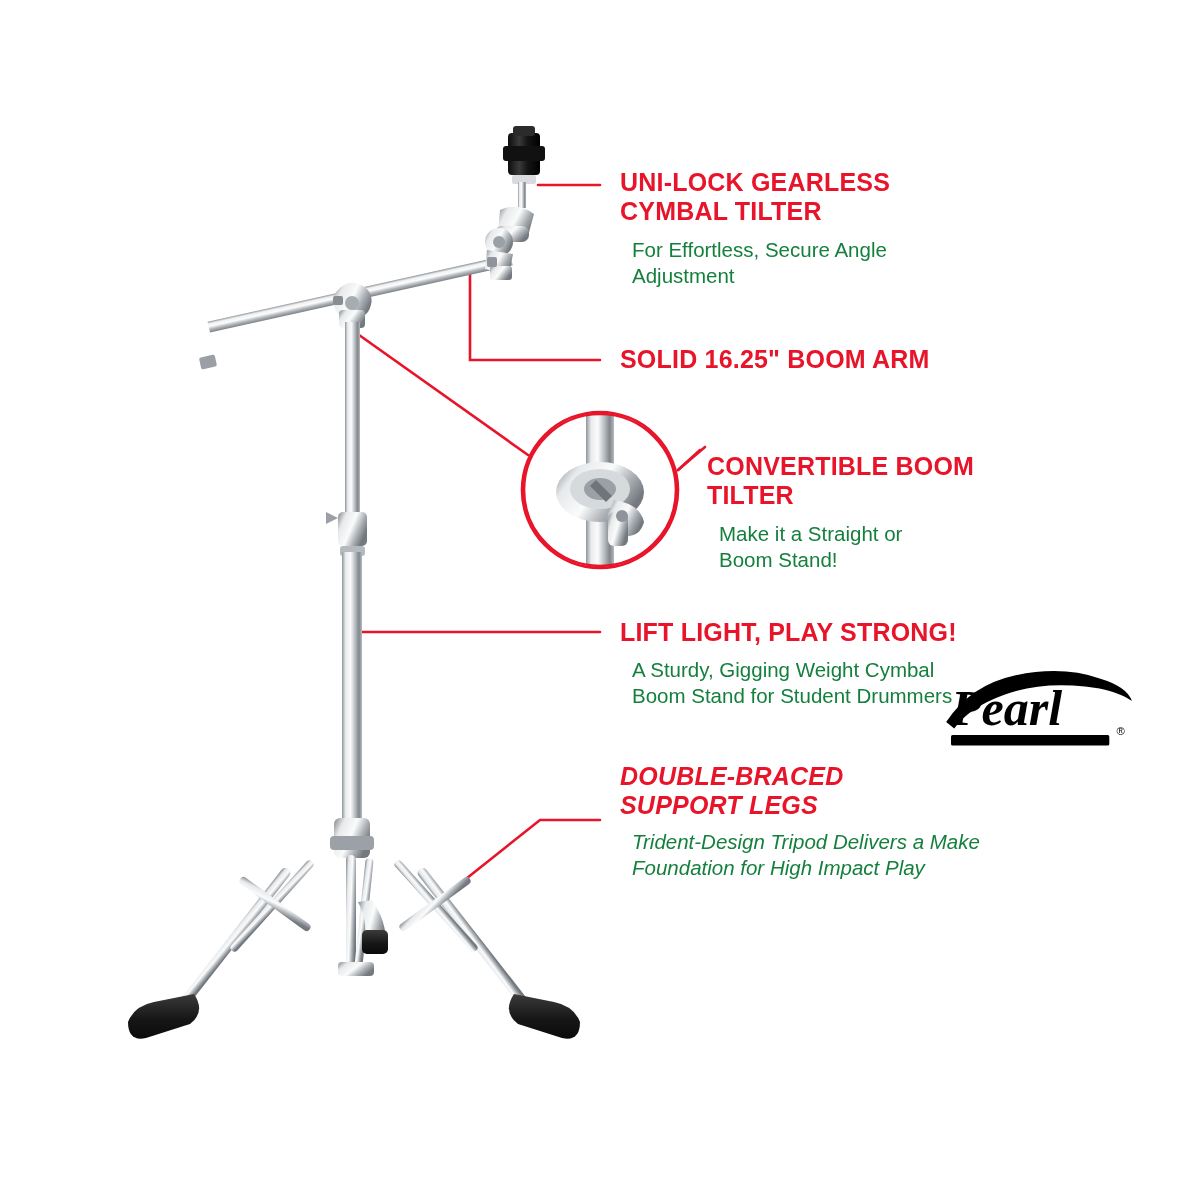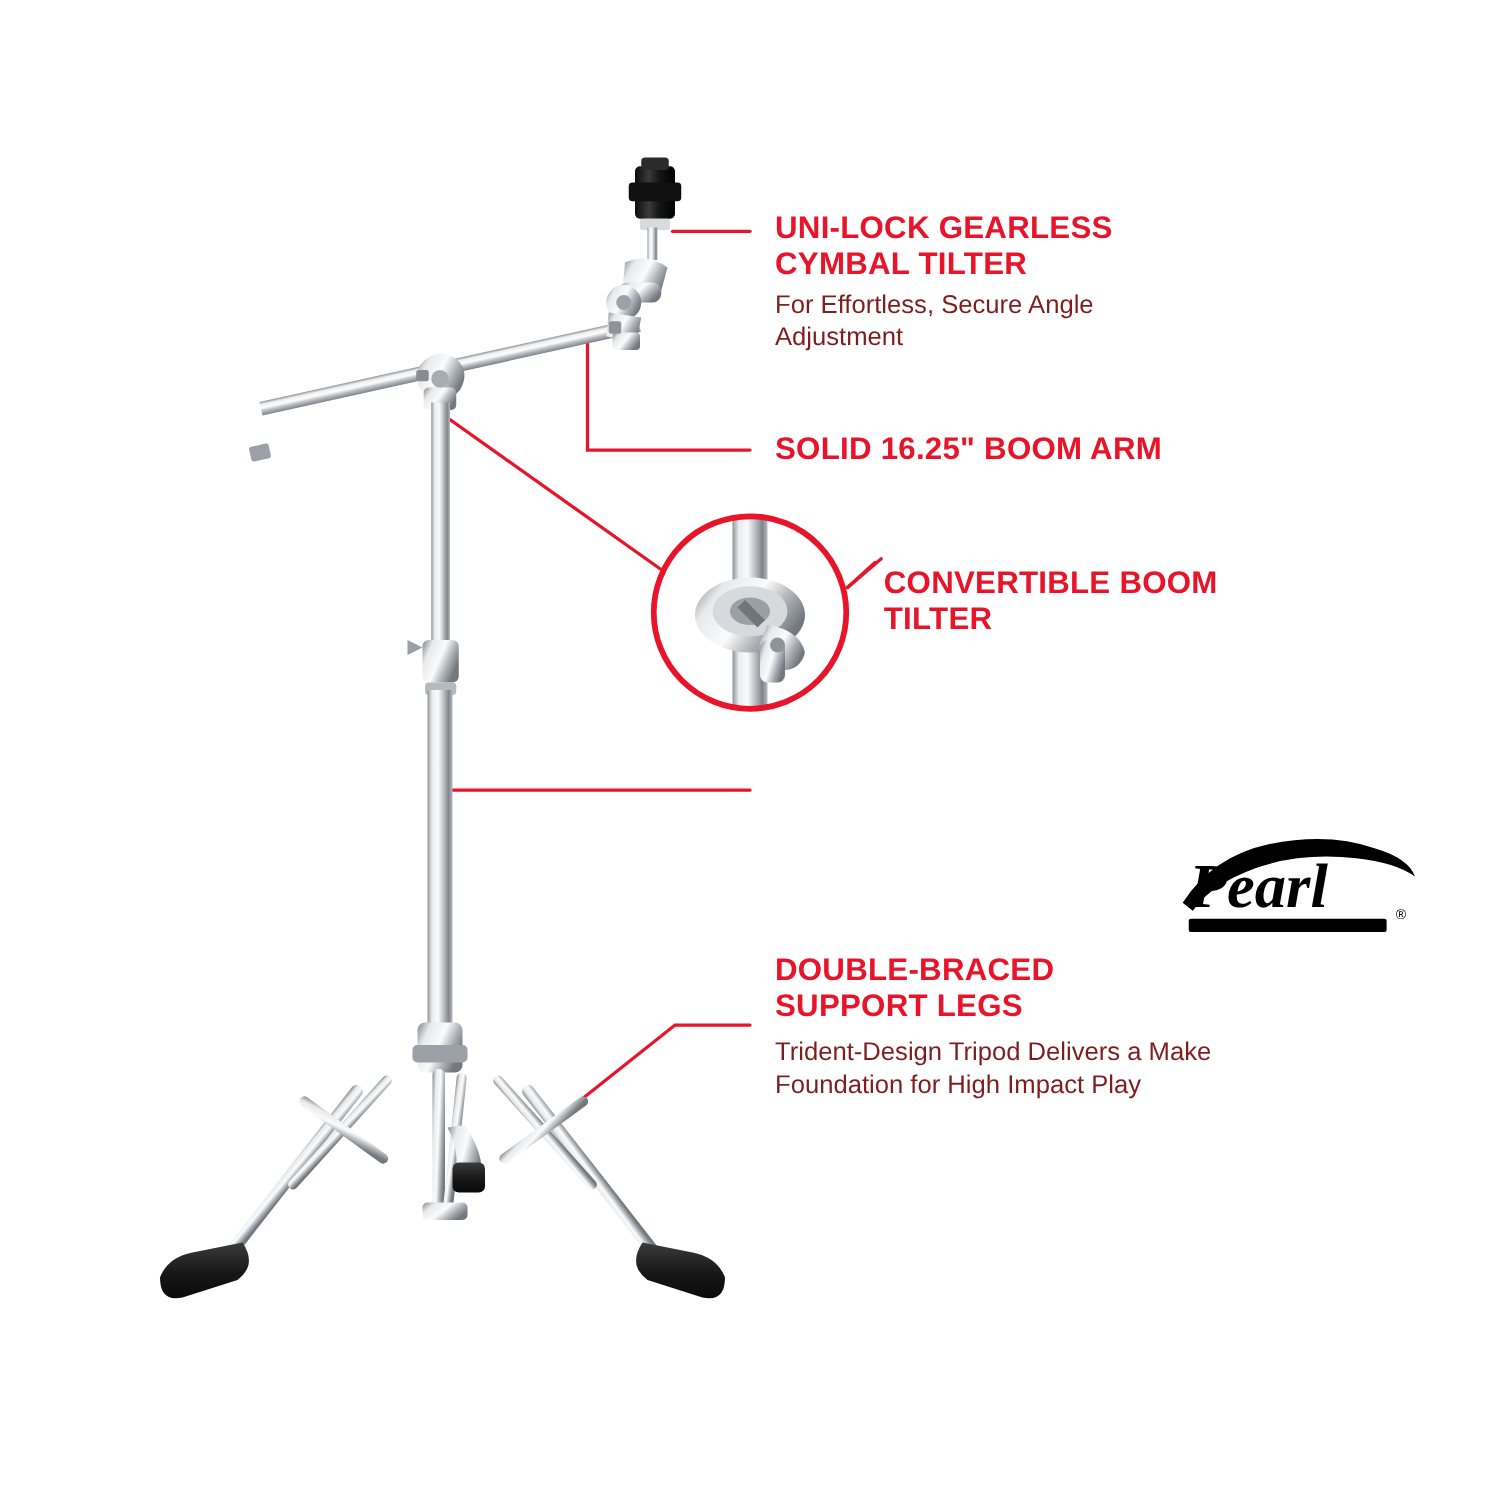--- a/index.html
+++ b/index.html
@@ -33,24 +33,24 @@
   .callout .title {
     color: #e8142a;
     font-weight: bold;
     font-size: 25px;
     line-height: 1.14;
     letter-spacing: 0.2px;
     margin: 0 0 6px 0;
     white-space: pre-line;
   }
   .callout .desc {
-    color: #7f1d1d;
+    color: #15803d;
     font-size: 20.5px;
     line-height: 1.27;
-    margin: 0;
+    margin: 12px;
     white-space: pre-line;
   }
   .logo {
     position: absolute;
     right: 60px;
     bottom: 118px;
     width: 210px;
     height: 110px;
   }
 </style>
@@ -214,24 +214,31 @@
 Adjustment</p>
   </div>
 
   <div class="callout" style="left:620px; top:345px; width:470px;">
     <p class="title">SOLID 16.25" BOOM ARM</p>
   </div>
 
   <div class="callout" style="left:707px; top:452px; width:330px;">
     <p class="title">CONVERTIBLE BOOM
 TILTER</p>
-  </div>
-
-
-  <div class="callout" style="left:620px; top:762px; width:430px;">
+    <p class="desc" style="margin-top:12px;">Make it a Straight or
+Boom Stand!</p>
+  </div>
+
+  <div class="callout" style="left:620px; top:618px; width:430px;">
+    <p class="title">LIFT LIGHT, PLAY STRONG!</p>
+    <p class="desc" style="margin-top:10px;">A Sturdy, Gigging Weight Cymbal
+Boom Stand for Student Drummers</p>
+  </div>
+
+  <div class="callout" style="left:620px; top:762px; width:430px;font-style:italic;">
     <p class="title">DOUBLE-BRACED
 SUPPORT LEGS</p>
     <p class="desc" style="margin-top:10px;">Trident-Design Tripod Delivers a Make
 Foundation for High Impact Play</p>
   </div>
 
   <svg class="logo" viewBox="0 0 260 130" aria-hidden="true">
     <g fill="#000000">
       <path d="M20 80 q30 -46 86 -58 q58 -12 104 4 q34 10 40 28 q-20 -14 -58 -18 q-56 -6 -100 10 q-44 16 -62 42 z"></path>
       <text x="26" y="84" font-family="Liberation Serif, serif" font-style="italic" font-weight="bold" font-size="62" fill="#000000">Pearl</text>

